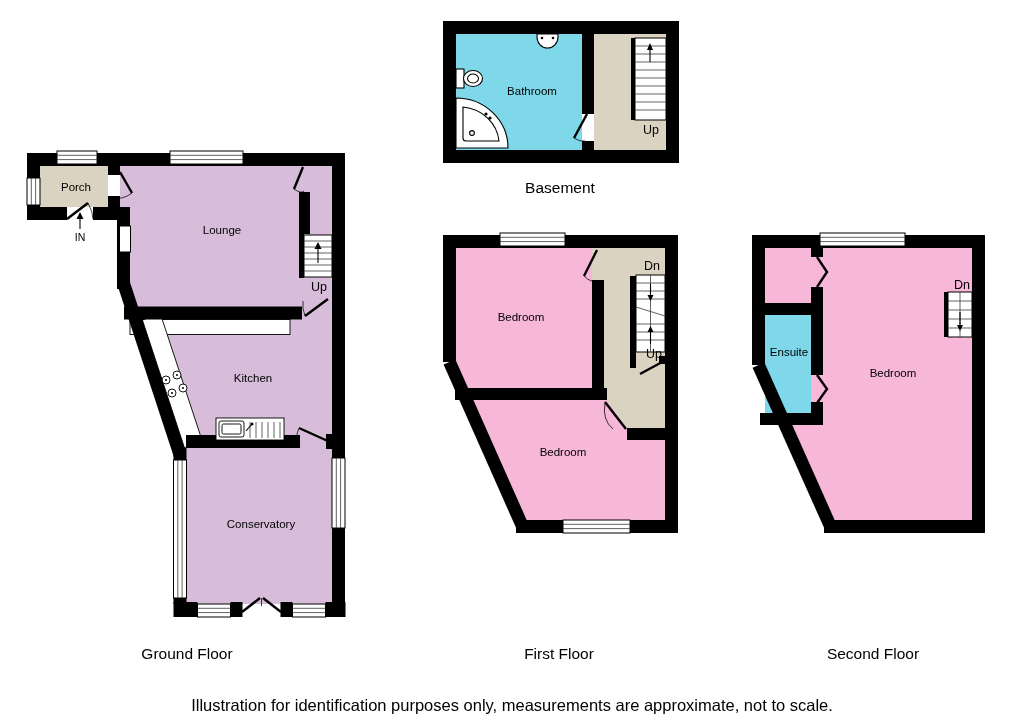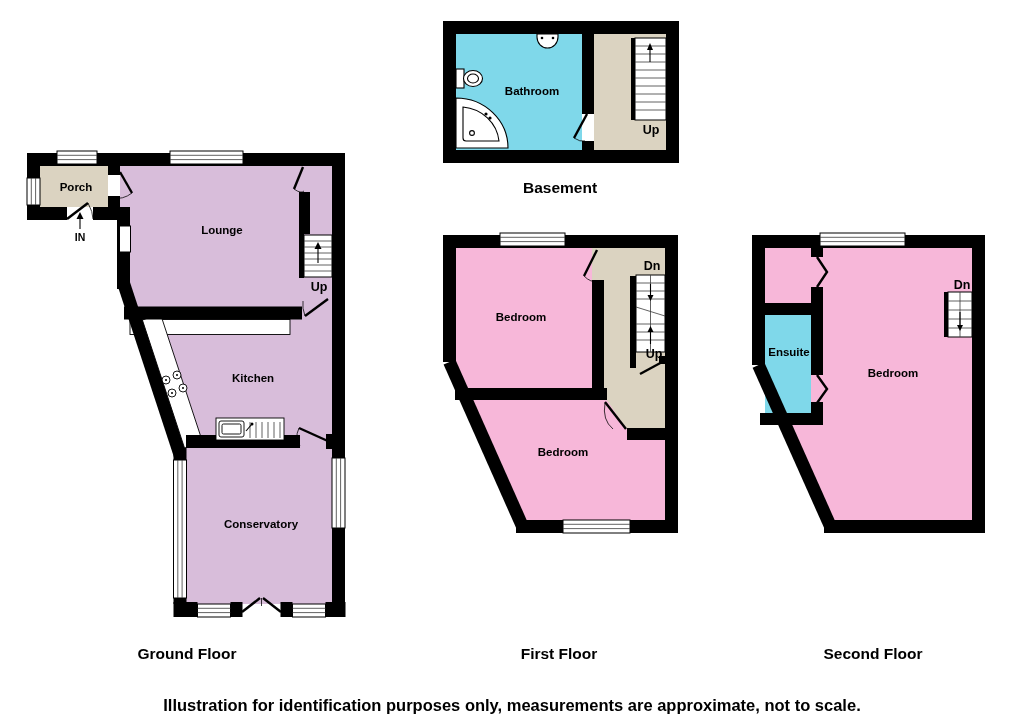--- a/index.html
+++ b/index.html
@@ -1,16 +1,16 @@
 <!DOCTYPE html>
 <html><head>
 <meta charset="utf-8">
 <style>
   html,body{margin:0;padding:0;background:#fff;}
-  .page{position:relative;width:1024px;height:725px;background:#fff;overflow:hidden;font-weight:bold;}
+  .page{position:relative;width:1024px;height:725px;background:#fff;overflow:hidden;}
   svg{display:block;}
   text{font-family:"Liberation Sans","DejaVu Sans",sans-serif;fill:#000;}
   .room-label{font-size:11.5px;text-anchor:middle;}
   .small-label{font-size:12.5px;text-anchor:middle;}
   .tiny-label{font-size:10.5px;text-anchor:middle;}
   .floor-title{font-size:15.5px;text-anchor:middle;}
   .caption{font-size:16.5px;text-anchor:middle;}
   .win{fill:#fff;stroke:#000;stroke-width:1;}
   .glaz{stroke:#3a3a3a;stroke-width:0.8;fill:none;}
   .leaf{stroke:#000;stroke-width:2.4;fill:none;}

